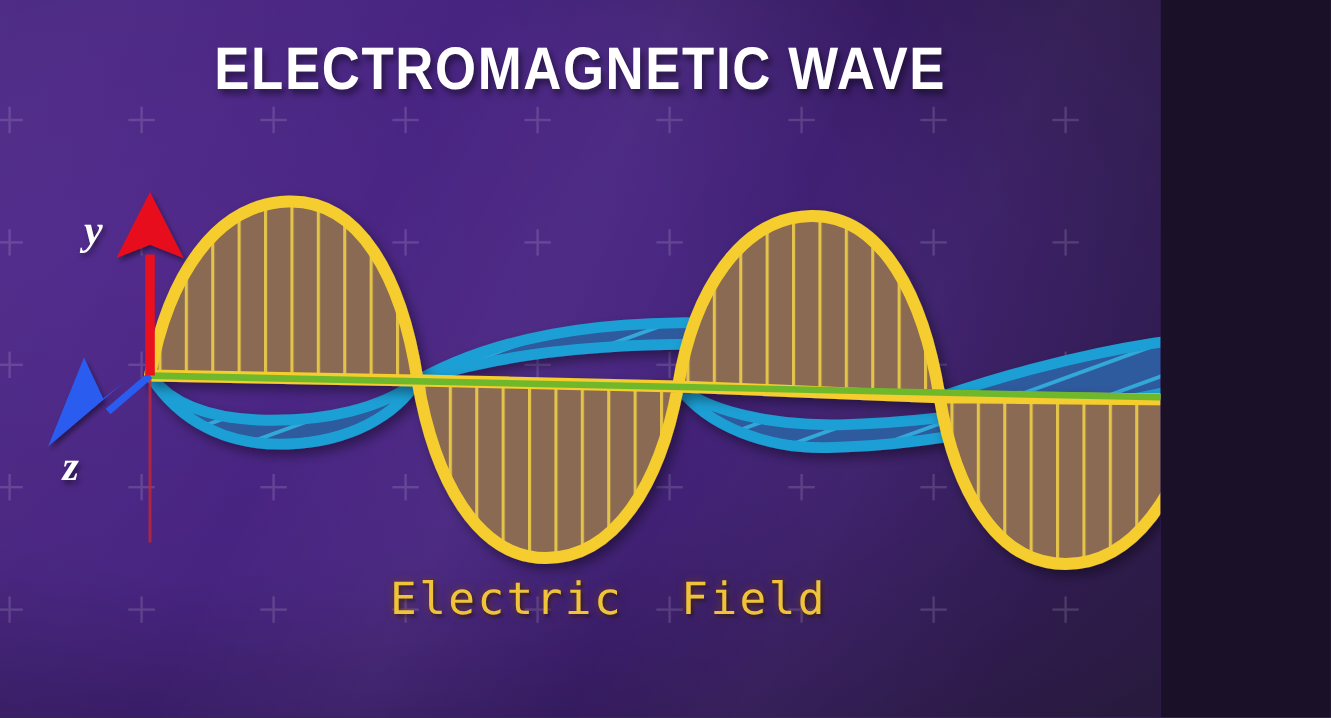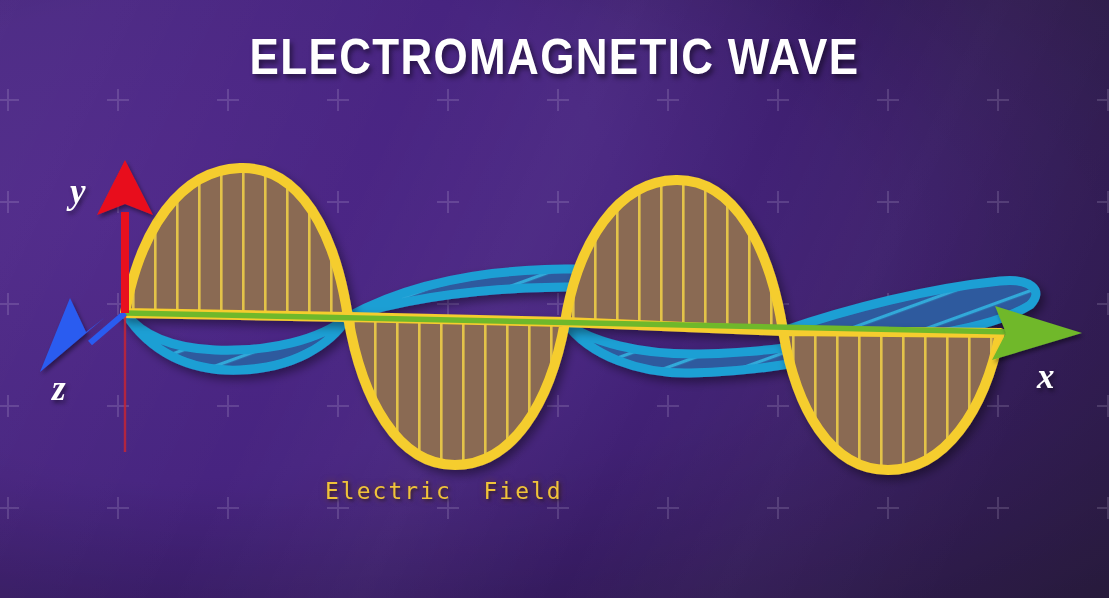--- a/index.html
+++ b/index.html
@@ -1,21 +1,21 @@
 <!DOCTYPE html>
 <html><head>
 <meta charset="utf-8">
 <style>
   html,body{margin:0;padding:0;background:#1a1028;}
   body{
     font-family:"Liberation Sans", sans-serif;
   }
   #stage{
     position:relative;
-    width:1109px;
+    width:967px;
     height:598px;
     overflow:hidden;
     background:#4a2580;
   }
   
   .bg-base{
     position:absolute; inset:0;
     background:
       radial-gradient(120% 120% at 10% 35%, #4e2789 0%, #472480 38%, #3a1d68 62%, #2e2142 100%);
   }
@@ -73,21 +73,21 @@
     color:#5da8f5;
     font-family:"DejaVu Sans Mono", monospace;
     font-size:31px;
     letter-spacing:2px;
     text-shadow:0 0 7px rgba(30,90,190,.75), 2px 2px 3px rgba(0,0,0,.35);
   }
   #lab-electric{
     left:325px; top:478px;
     color:#f0c33a;
     font-family:"DejaVu Sans Mono", monospace;
-    font-size:23px;
+    font-size:37px;
     letter-spacing:2px;
     text-shadow:0 0 7px rgba(120,70,0,.7), 2px 2px 3px rgba(0,0,0,.4);
   }
   .axis-lab{
     color:#ffffff;
     font-family:"Liberation Serif", serif;
     font-style:italic;
     font-weight:bold;
     font-size:35px;
     text-shadow:2px 3px 4px rgba(0,0,0,.45);

